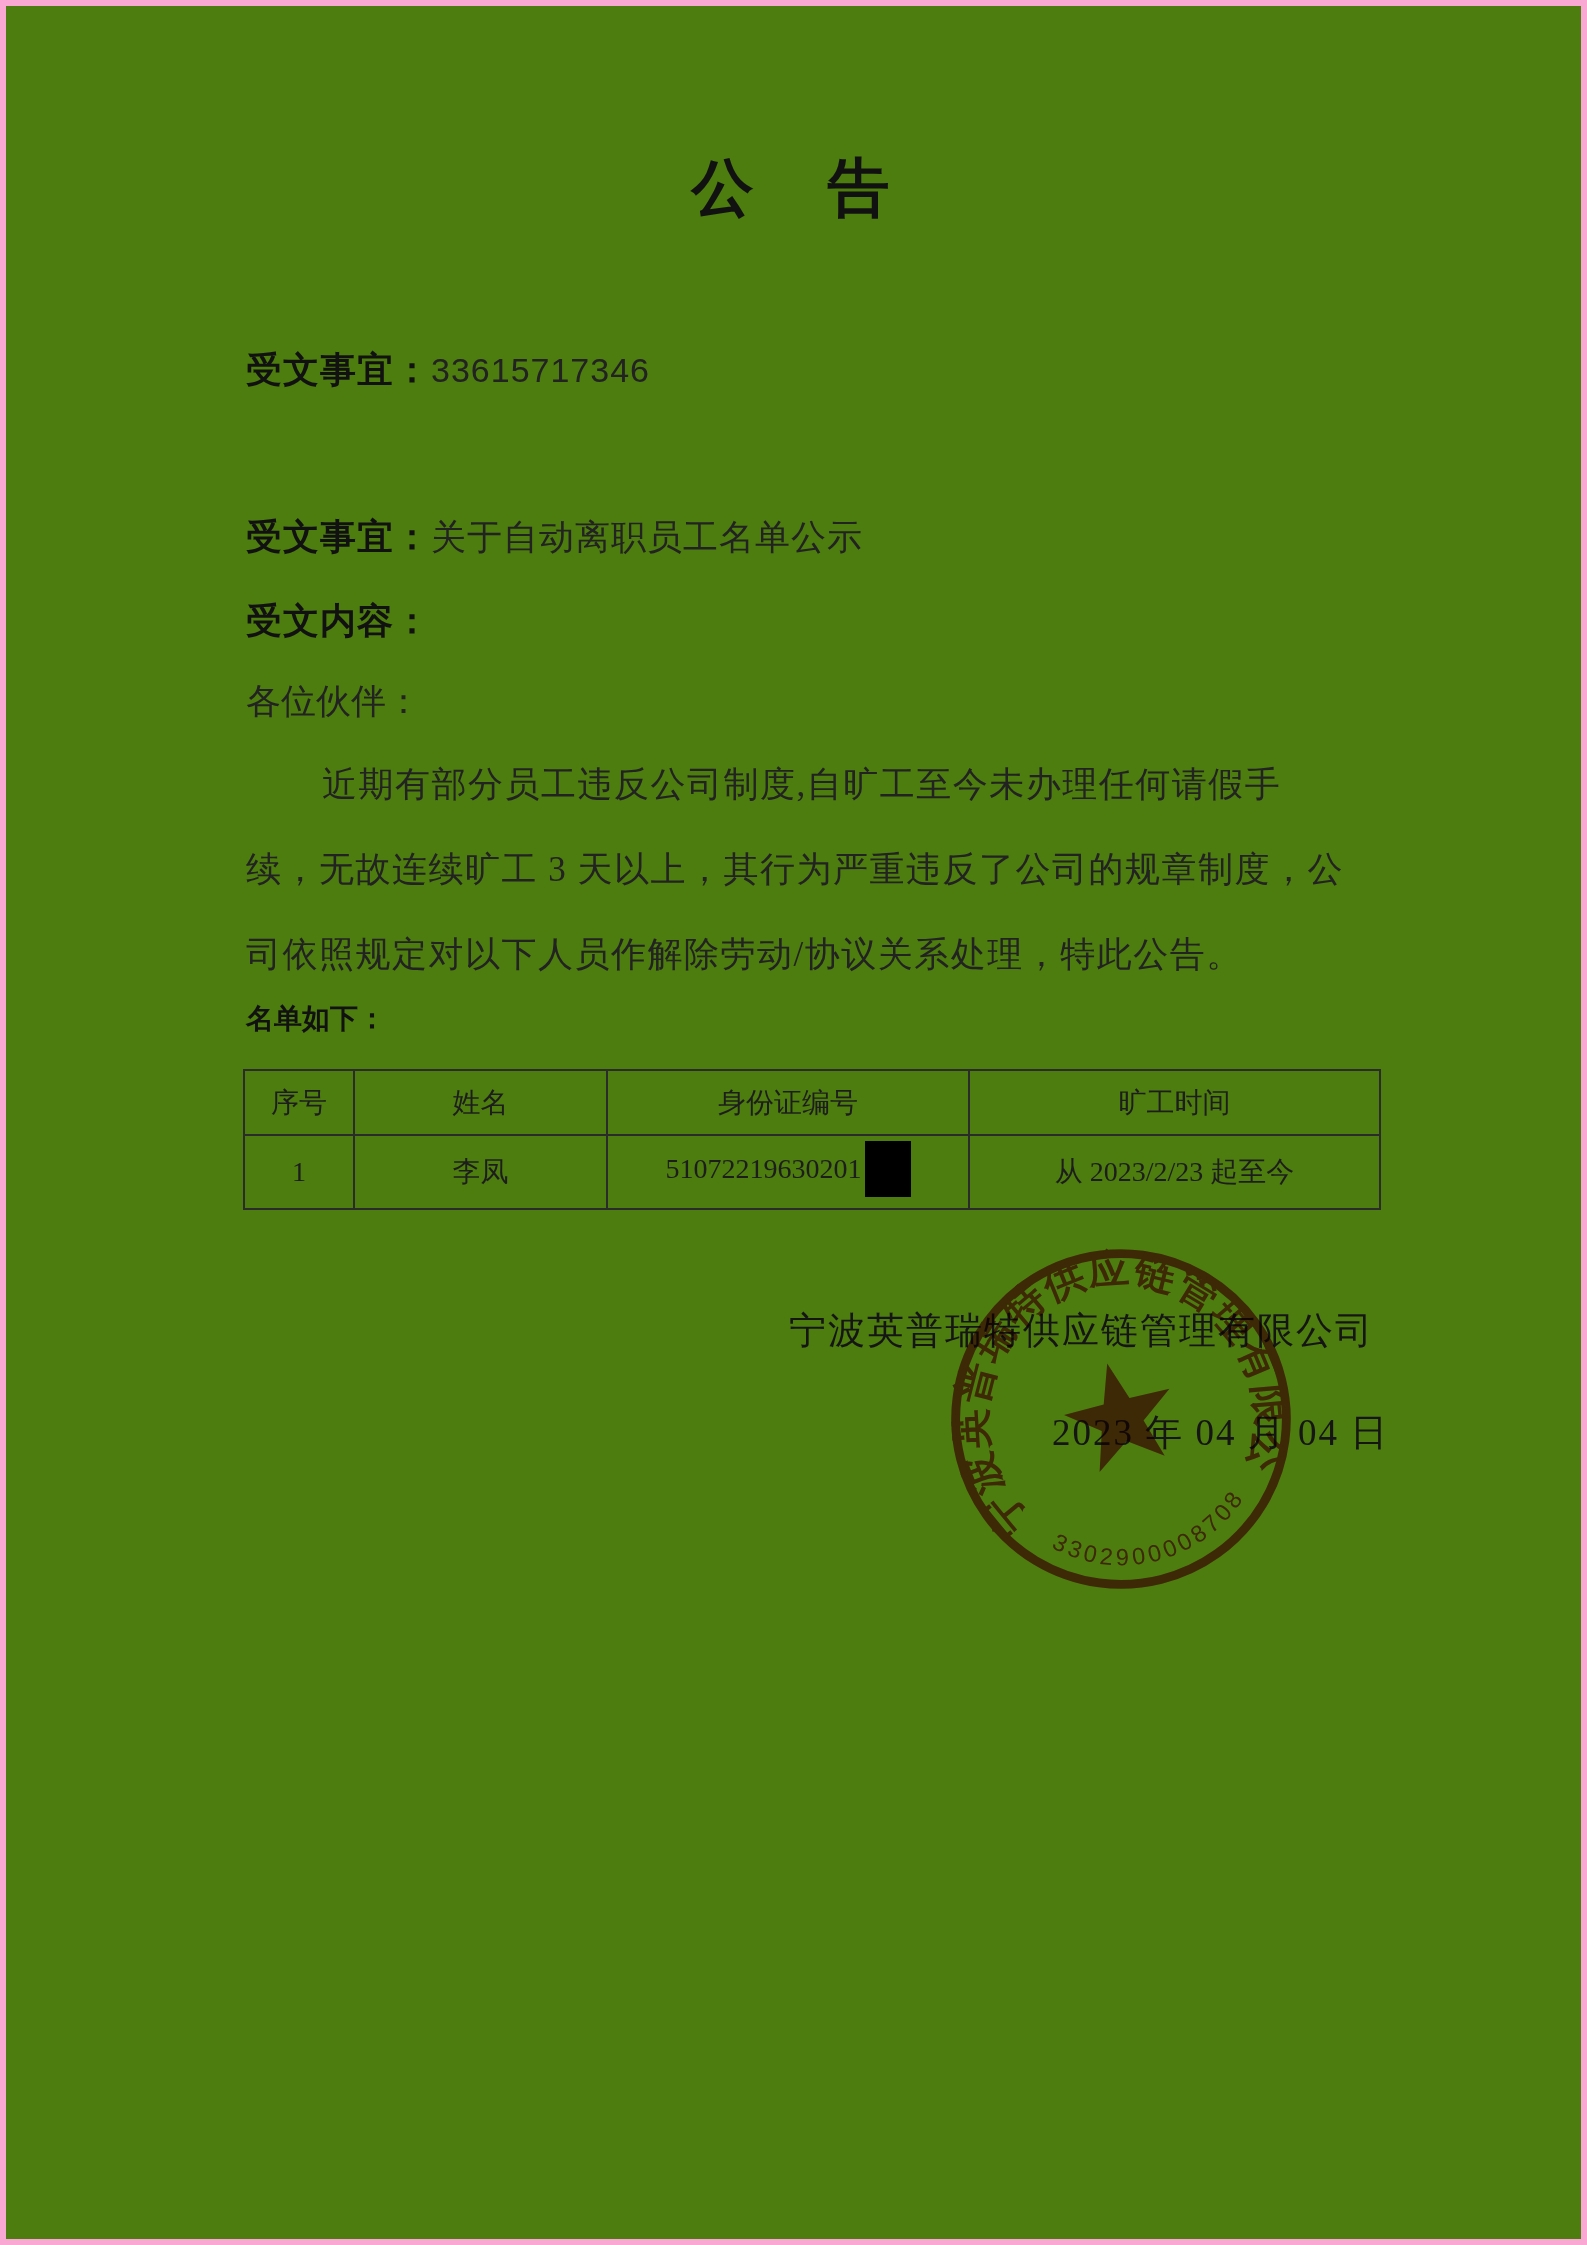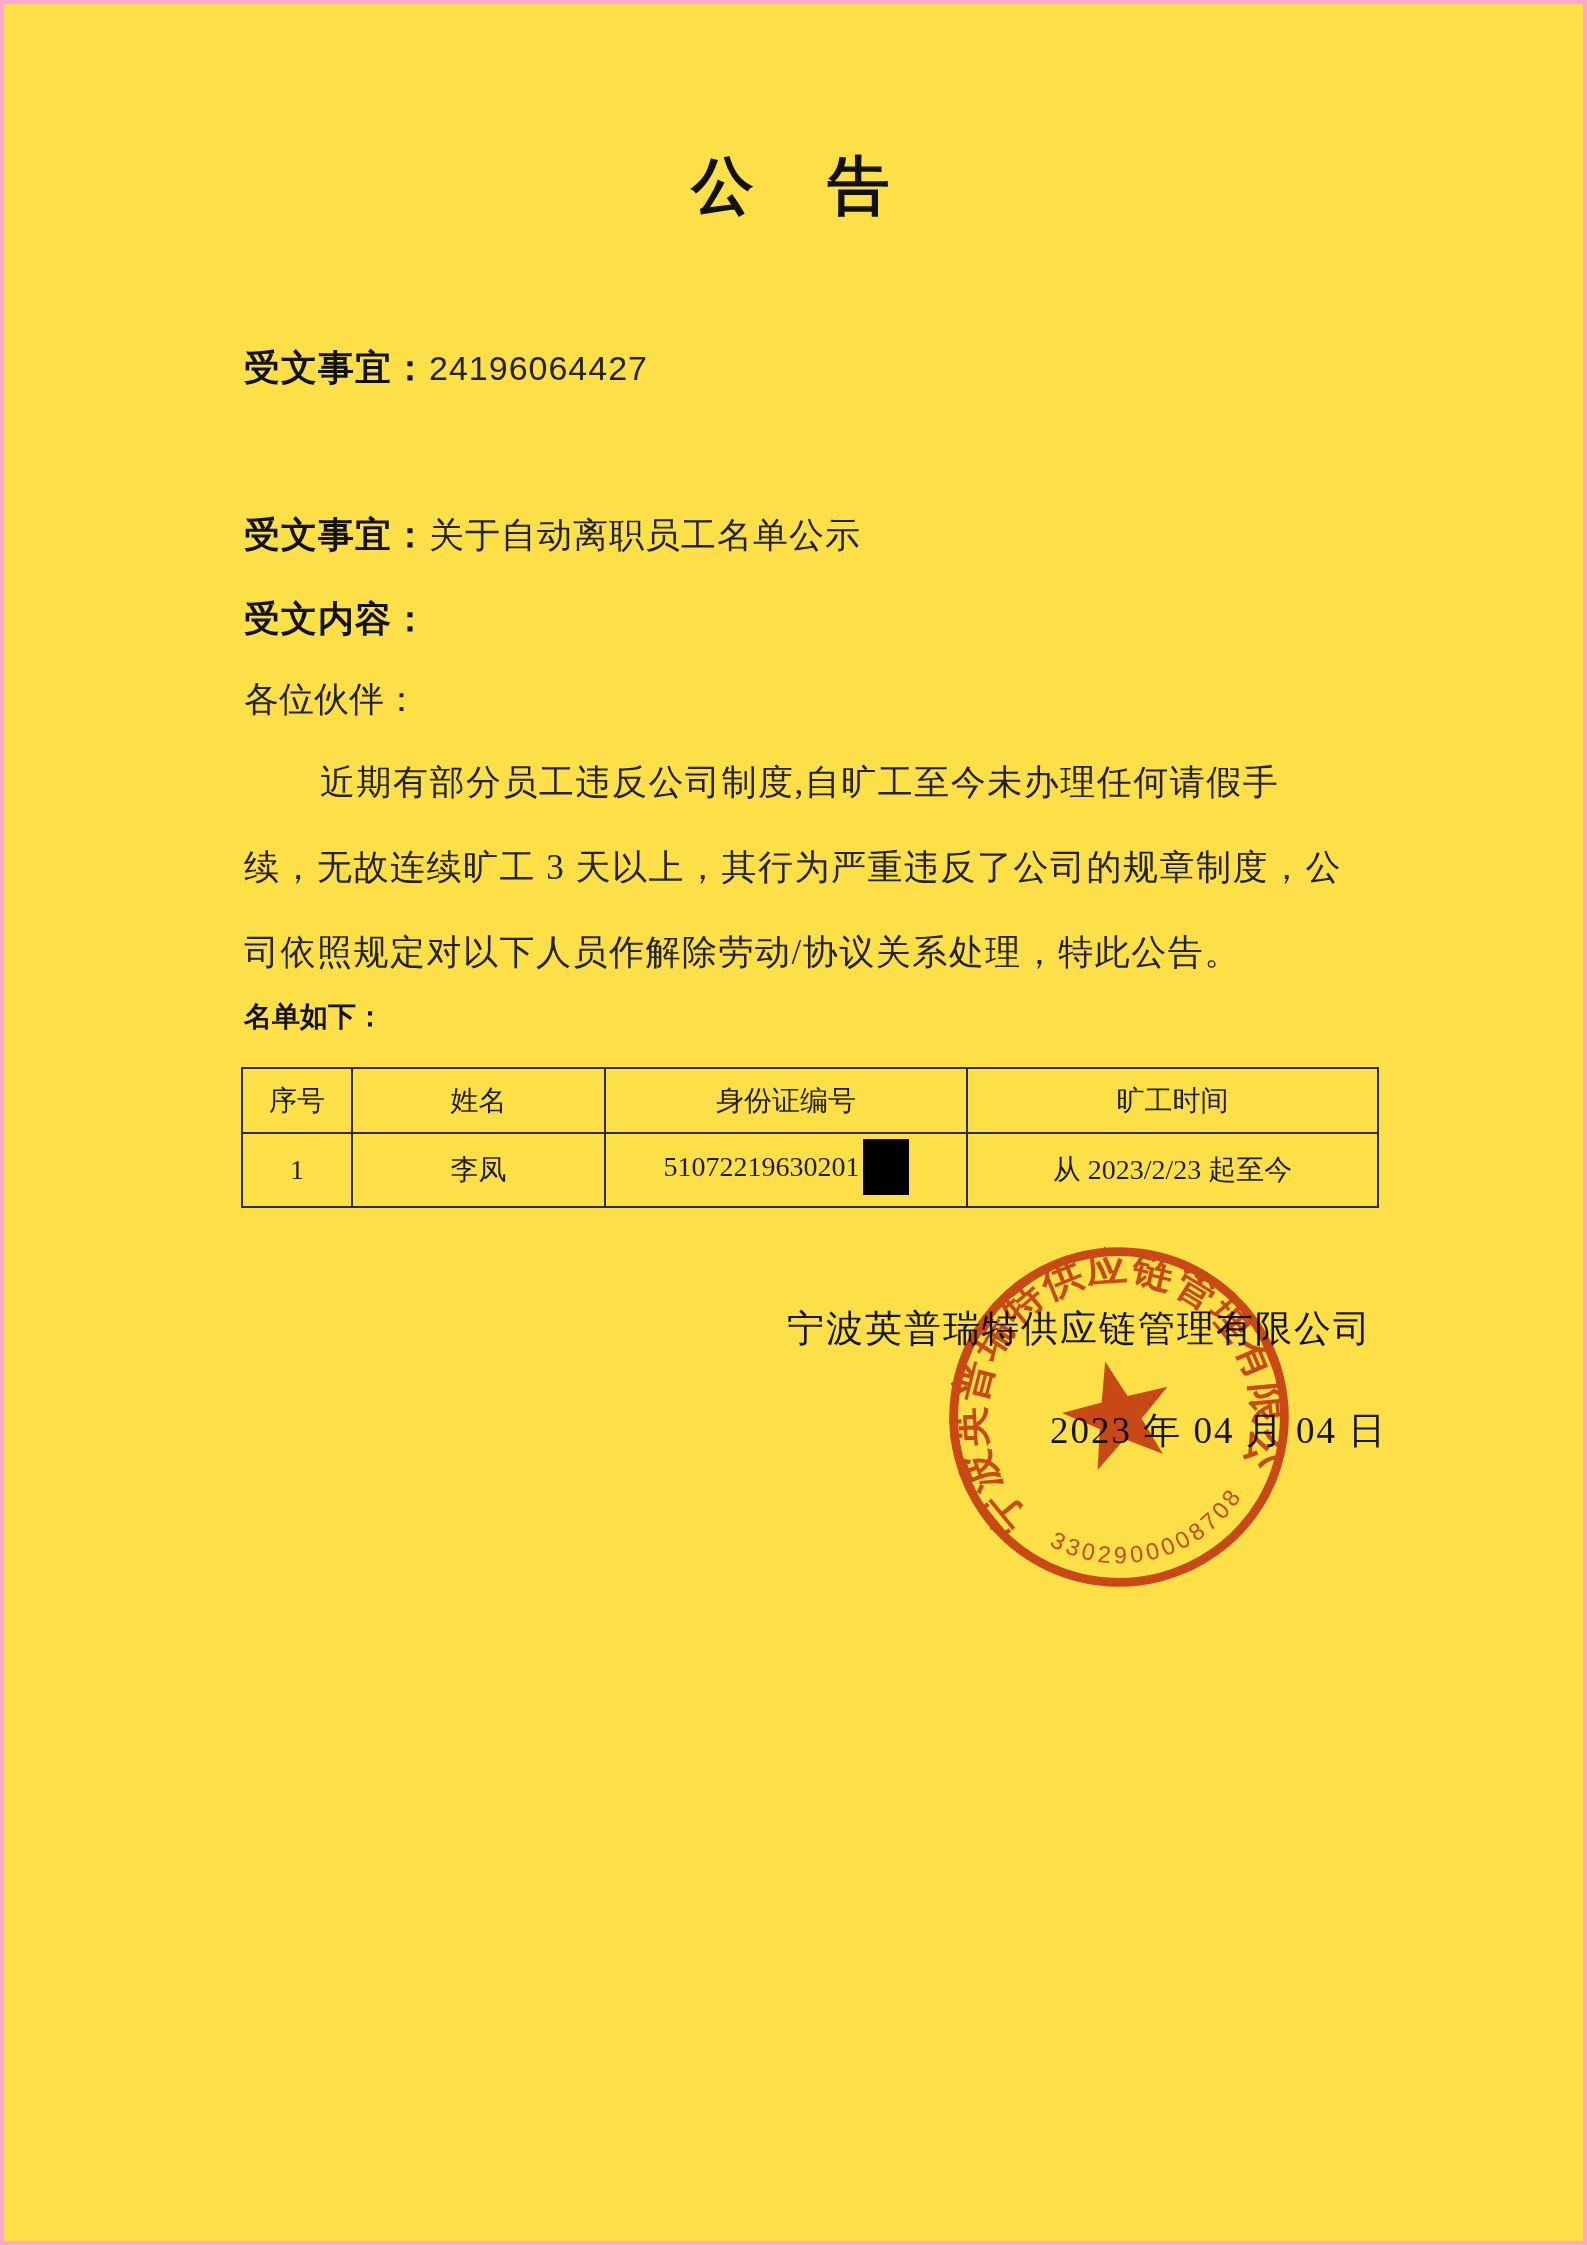--- a/index.html
+++ b/index.html
@@ -1,21 +1,21 @@
 <!DOCTYPE html>
 <html><head>
 <meta charset="utf-8">
 <style>
   html, body { margin: 0; padding: 0; background: #ffffff; }
   .page {
     position: relative;
     width: 1587px;
     height: 2245px;
-    background: #fde047;
-    border: 4px solid #f9a8d4;
+    background: #4d7c0f;
+    border: 6px solid #f9a8d4;
     box-sizing: border-box;
     overflow: hidden;
     font-family: "Liberation Serif", "DejaVu Serif", serif;
     color: #1d1d1d;
   }
   .doc-title {
     position: absolute;
     top: 140px; left: 0; width: 100%;
     text-align: center;
     font-size: 62px;
@@ -96,21 +96,21 @@
   }
 </style>
 </head>
 <body>
 
 <div class="page">
 
   <div class="doc-title">公　告</div>
 
   <div class="field-row" style="top:340px">
-    <span class="field-label">受文事宜：</span><span class="field-value value-sans">24196064427</span>
+    <span class="field-label">受文事宜：</span><span class="field-value value-sans">33615717346</span>
   </div>
   <div class="field-row" style="top:507px">
     <span class="field-label">受文事宜：</span><span class="field-value">关于自动离职员工名单公示</span>
   </div>
   <div class="field-row" style="top:591px">
     <span class="field-label">受文内容：</span><span class="field-value"></span>
   </div>
 
   <div class="salutation">各位伙伴：</div>
 

